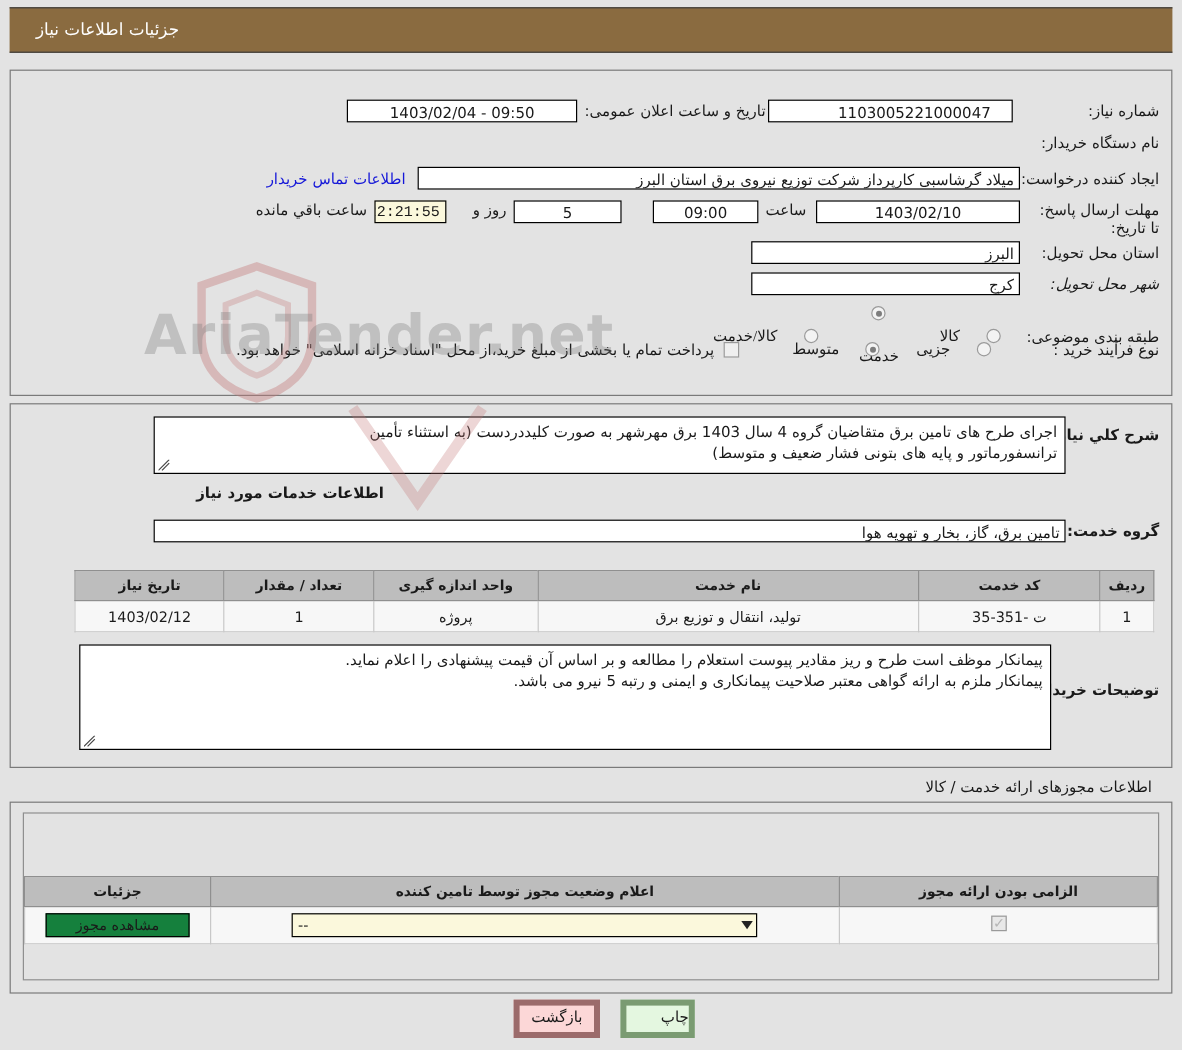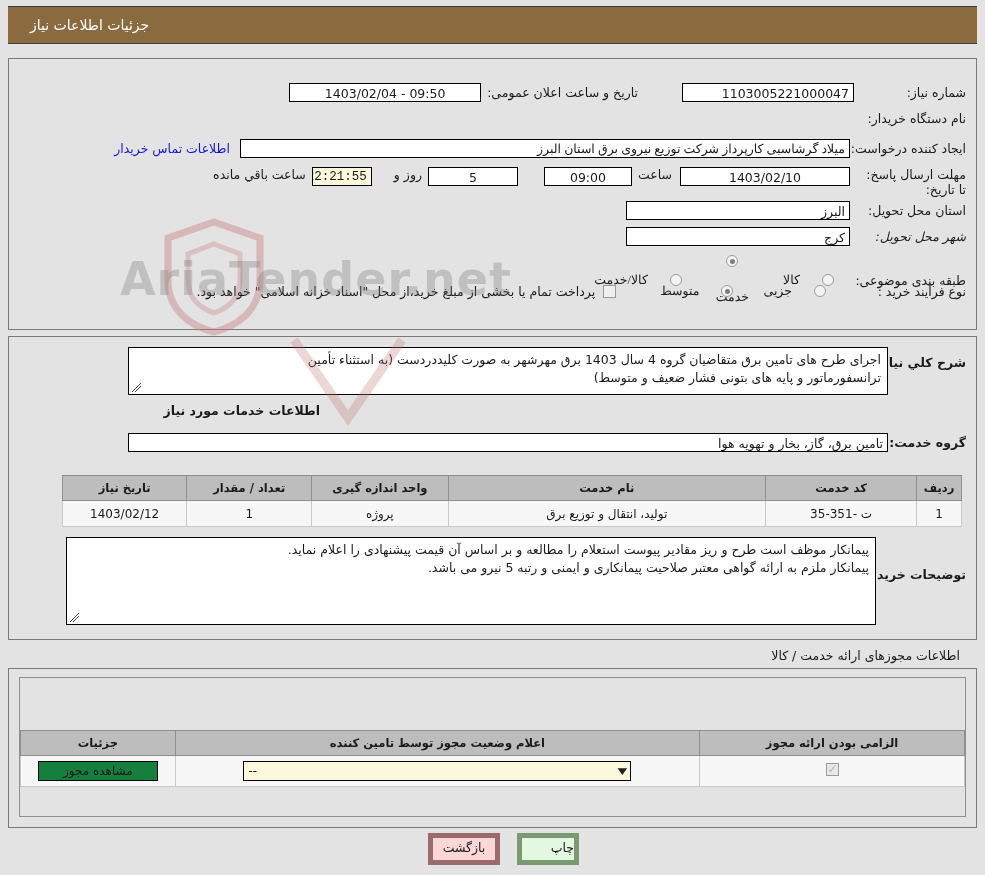--- a/index.html
+++ b/index.html
@@ -298,34 +298,34 @@
 </div>
 
 <div class="title-bar">
   <span class="t">جزئیات اطلاعات نیاز</span>
 </div>
 
 <div class="panel" id="panel-top">
 
   <div class="frow" style="right:10px; top:24px;">
     <span class="lbl" style="width:110px; display:inline-block;">شماره نیاز:</span>
-    <span class="fld c" style="width:172px; margin-right:2px;padding-left:44px;">1103005221000047</span>
+    <span class="fld c" style="width:204px; margin-right:12px;padding-left:44px;">1103005221000047</span>
   </div>
   <div class="frow" style="right:338px; top:24px;">
     <span class="lbl">تاریخ و ساعت اعلان عمومی:</span>
     <span class="fld c" style="width:192px; margin-right:6px;">09:50 - 1403/02/04</span>
   </div>
 
   <div class="frow" style="right:10px; top:52px;">
     <span class="lbl" style="width:110px; display:inline-block;">نام دستگاه خریدار:</span>
   </div>
 
   <div class="frow" style="right:10px; top:80px;">
     <span class="lbl" style="width:110px; display:inline-block;">ایجاد کننده درخواست:</span>
-    <span class="fld r" style="width:610px; margin-right:6px;font-family:Liberation Serif, serif;">میلاد گرشاسبی کارپرداز شرکت توزیع نیروی برق استان البرز</span>
+    <span class="fld r" style="width:502px; margin-right:6px;">میلاد گرشاسبی کارپرداز شرکت توزیع نیروی برق استان البرز</span>
     <span class="link" style="margin-right:10px;">اطلاعات تماس خریدار</span>
   </div>
 
   <div class="frow" style="right:10px; top:108px; align-items:flex-start;">
     <span class="lbl" style="width:110px; display:inline-block; white-space:normal; line-height:15px;">مهلت ارسال پاسخ: تا تاریخ:</span>
     <span class="fld c" style="width:170px; margin-right:6px;">1403/02/10</span>
     <span class="lbl" style="margin-right:8px;">ساعت</span>
     <span class="fld c" style="width:88px; margin-right:6px;">09:00</span>
     <span class="fld c" style="width:90px; margin-right:26px;">5</span>
     <span class="lbl" style="margin-right:6px;">روز و</span>

